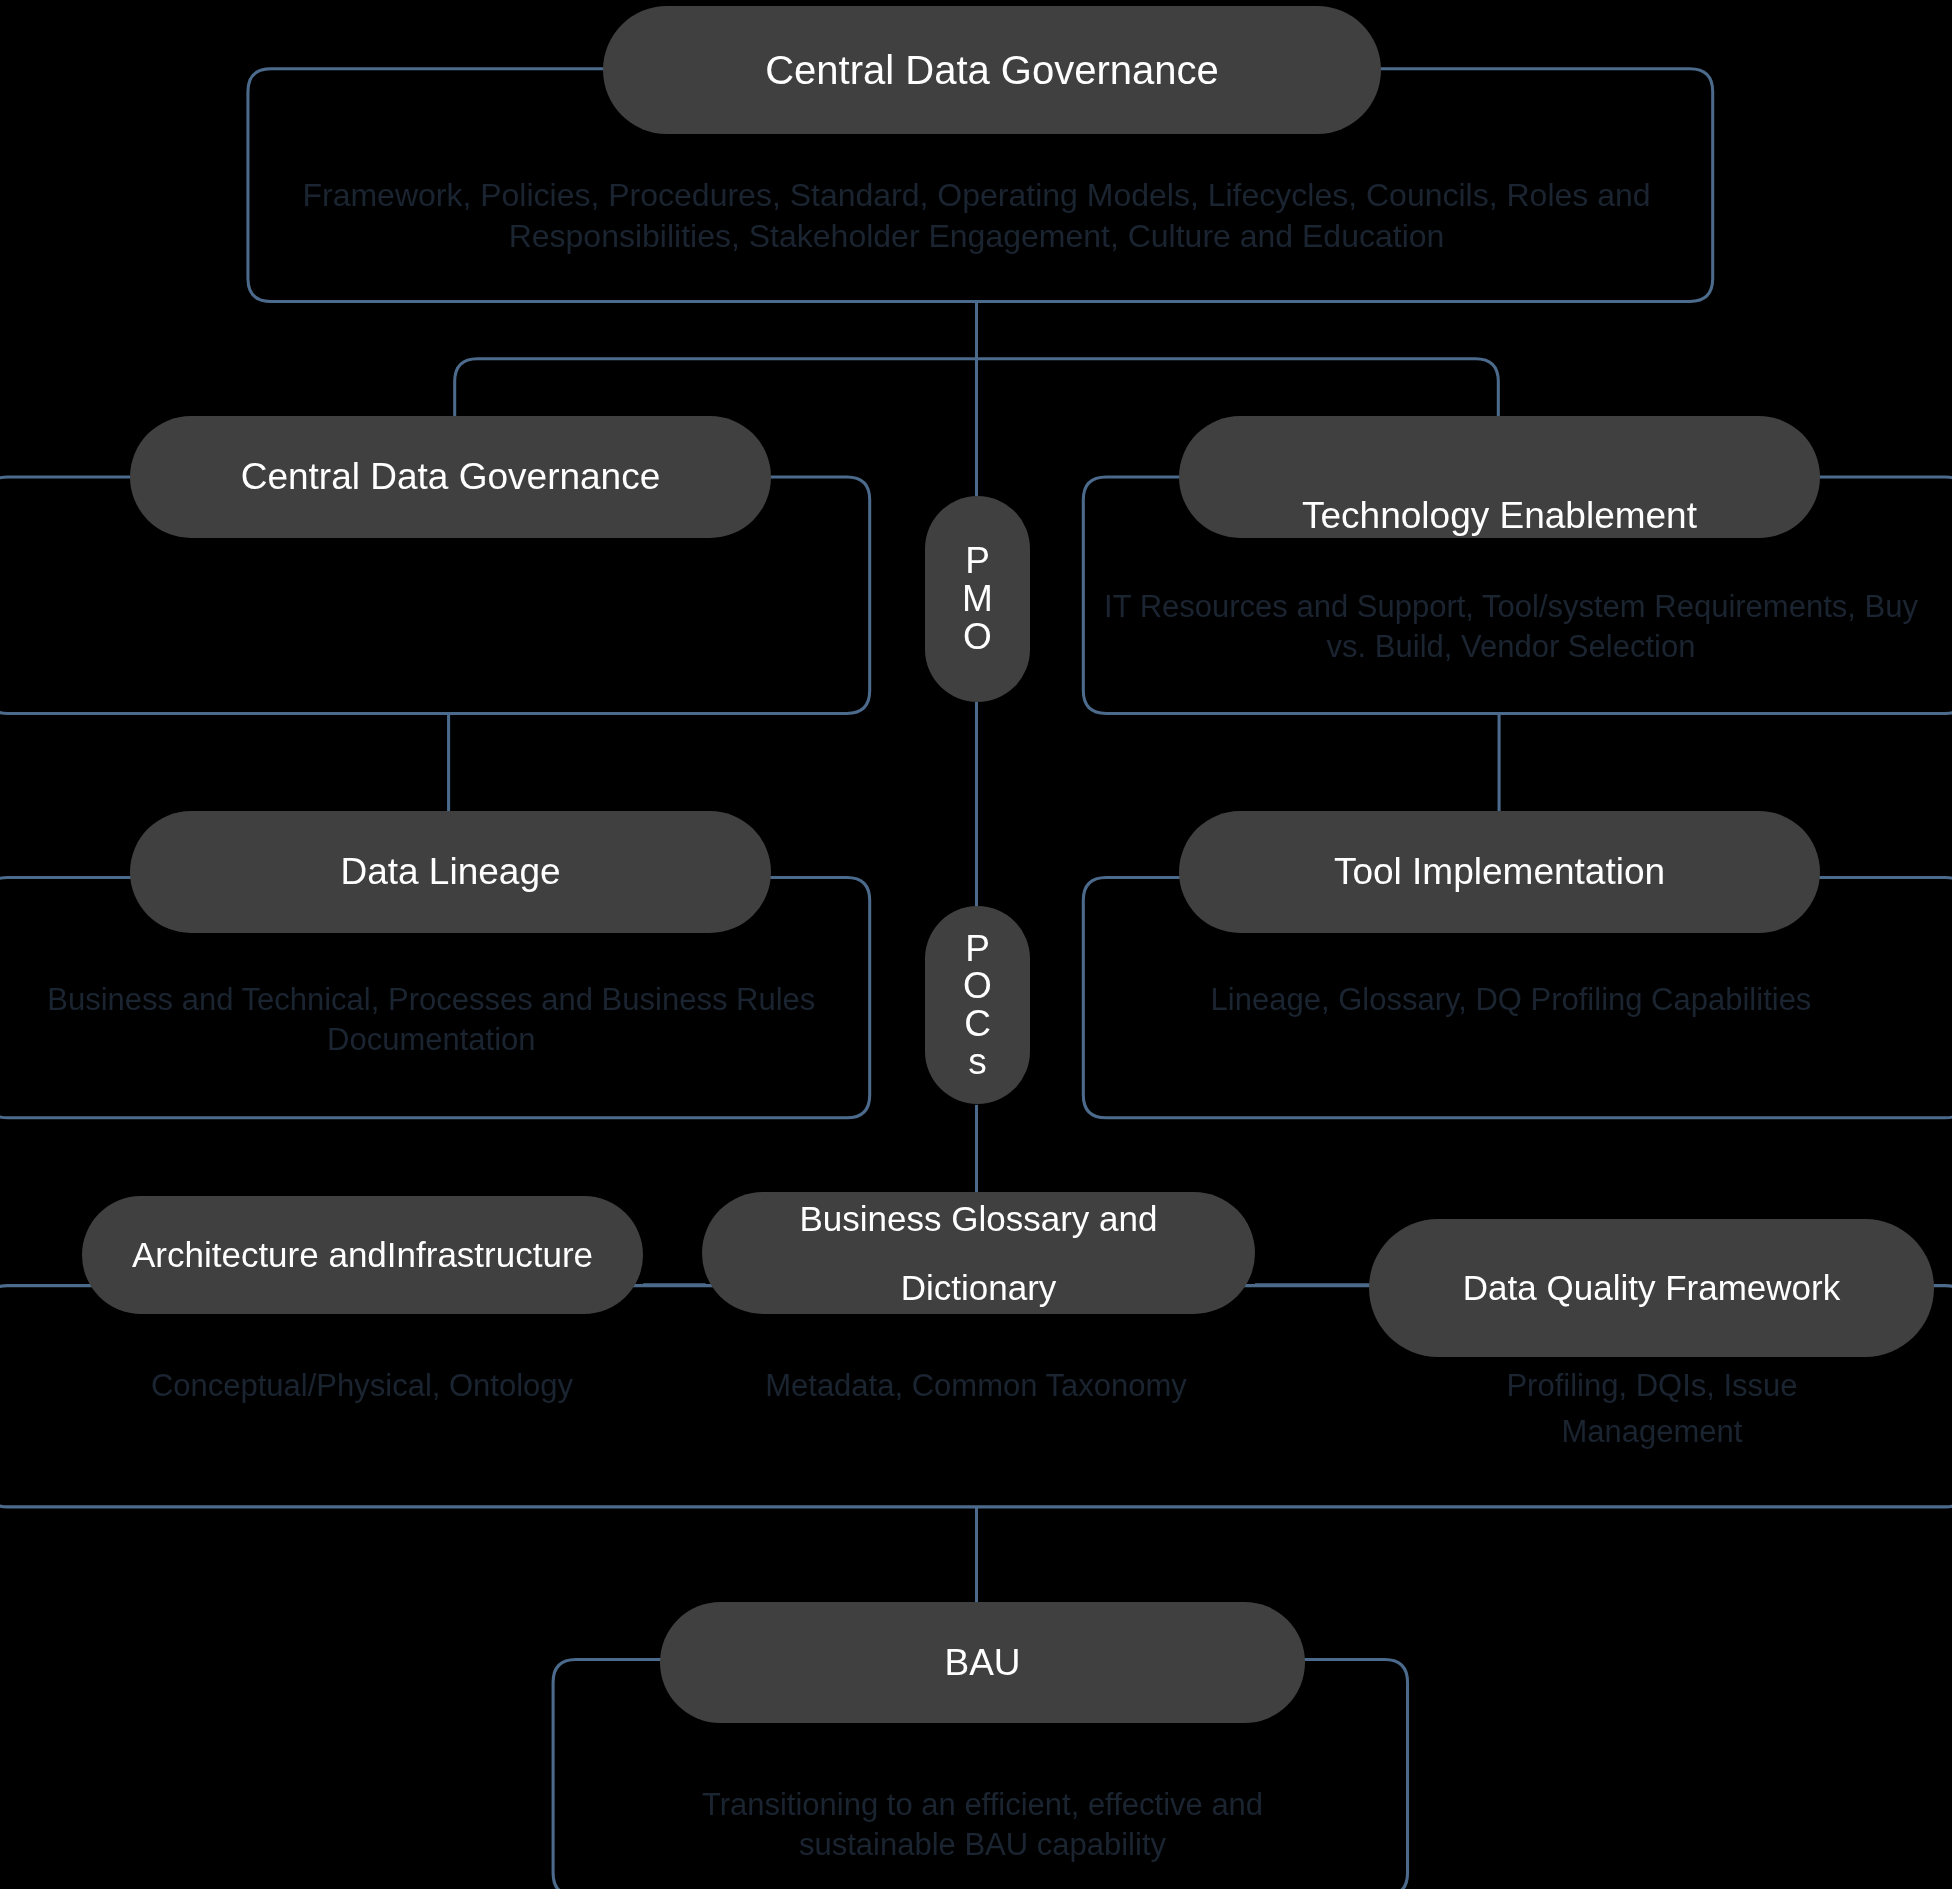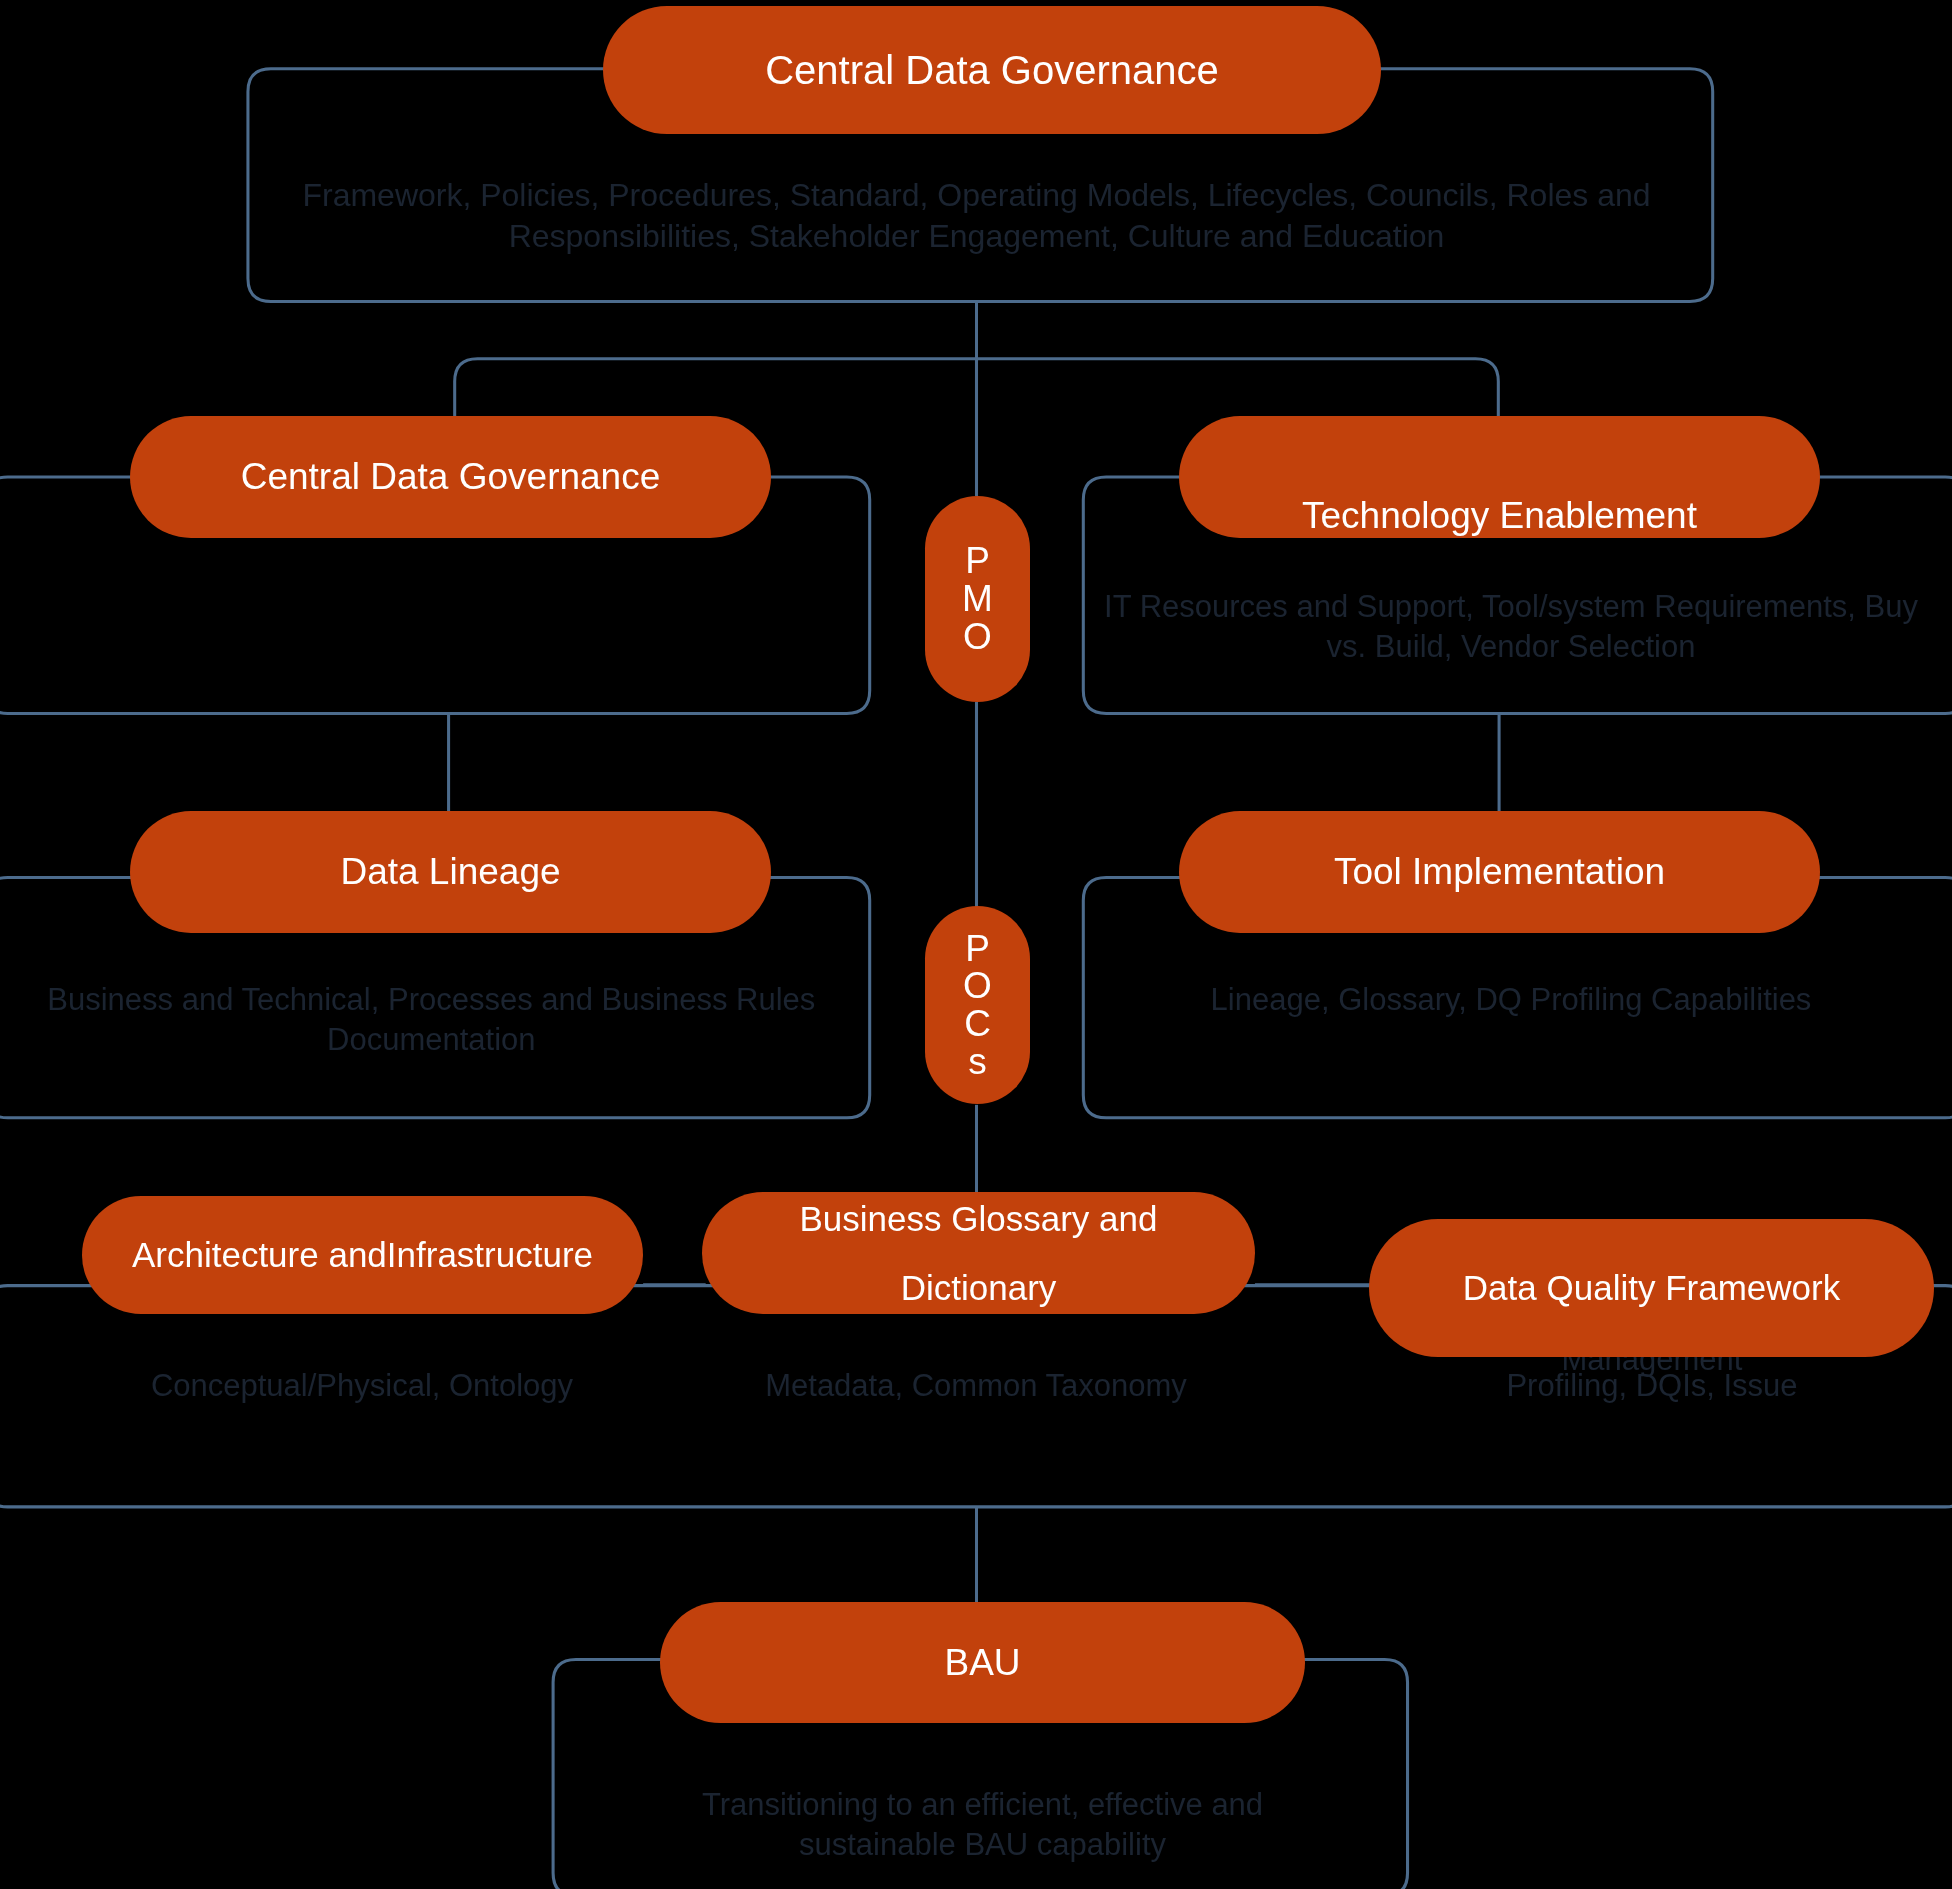--- a/index.html
+++ b/index.html
@@ -8,21 +8,21 @@
     font-family:"Liberation Sans", sans-serif;
     overflow:hidden;
     position:relative;
   }
   #stage{position:absolute;inset:0;width:1953px;height:1890px;}
   svg.wires{position:absolute;left:0;top:0;width:1953px;height:1890px;pointer-events:none;}
 
   
   .pill{
     position:absolute;
-    background:#c2410c;
+    background:#404040;
     border-radius:69px;
     display:flex;align-items:center;justify-content:center;
     color:#ffffff;
     text-align:center;
     line-height:1.18;
     font-weight:400;
     z-index:5;
     box-sizing:border-box;
     padding:0 20px;
   }
@@ -132,21 +132,21 @@
   <div class="pill" style="left:702px;top:1192px;width:553px;height:122px;font-size:35px;flex-direction:column;gap:28px;">
     <span>Business Glossary and</span>
     <span>Dictionary</span>
   </div>
   <div class="desc" style="left:690px;top:1366px;width:572px;font-size:31px;">Metadata, Common Taxonomy</div>
 
   <div class="pill" style="left:1369px;top:1219px;width:565px;height:138px;font-size:35px;">
     <span>Data Quality Framework</span>
   </div>
   <div class="desc" style="left:1366px;top:1366px;width:572px;font-size:31px;">Profiling, DQIs, Issue</div>
-  <div class="desc" style="left:1366px;top:1340px;width:572px;font-size:31px;">Management</div>
+  <div class="desc" style="left:1366px;top:1412px;width:572px;font-size:31px;">Management</div>
 
   <div class="pill" style="left:660px;top:1602px;width:645px;height:121px;font-size:37px;">
     <span>BAU</span>
   </div>
   <div class="desc" style="left:660px;top:1785px;width:645px;font-size:31px;">Transitioning to an efficient, effective and sustainable BAU capability</div>
 
 </div>
 
 
 </body></html>

